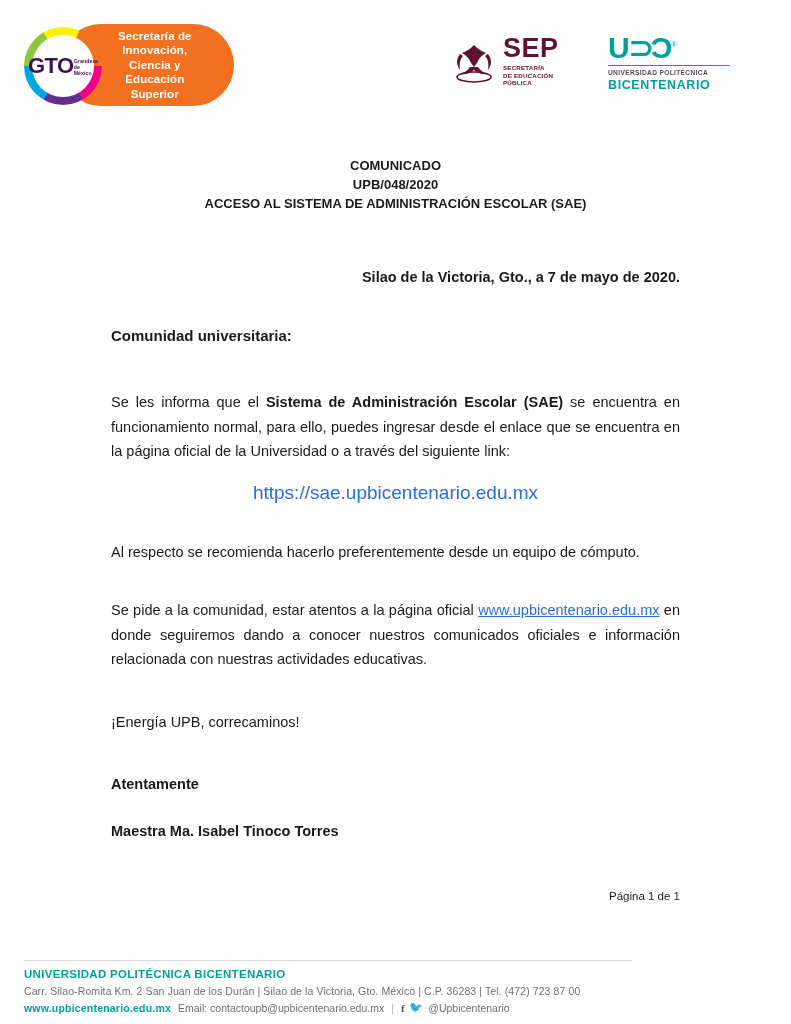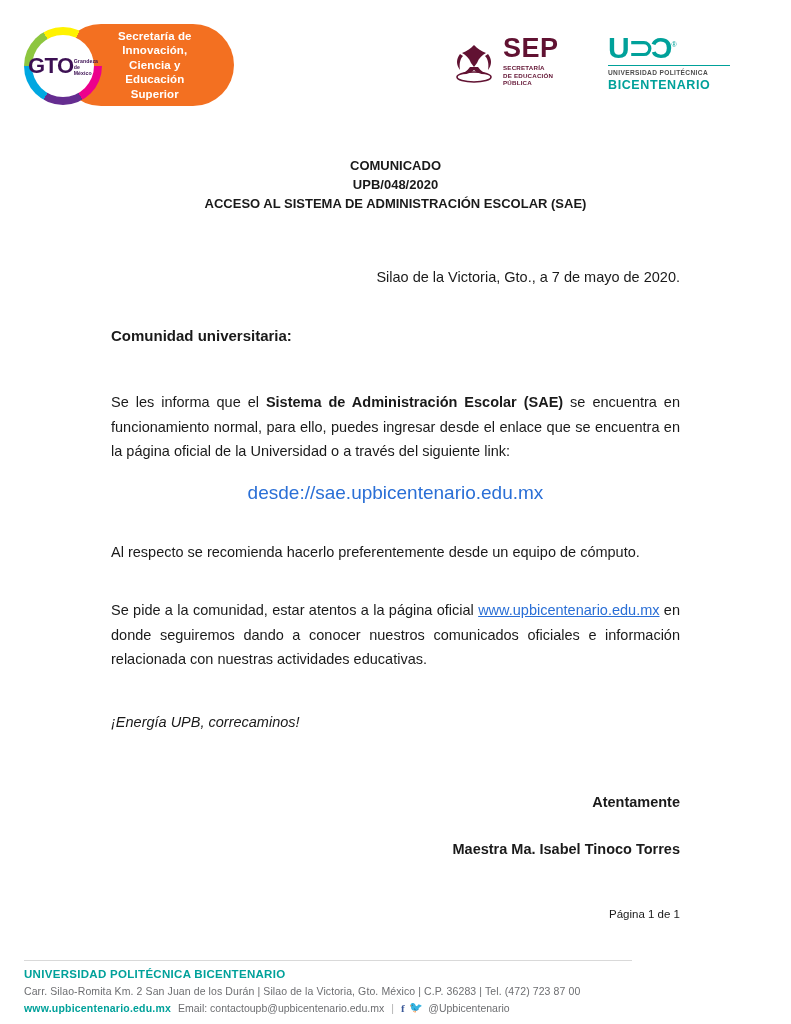--- a/index.html
+++ b/index.html
@@ -179,20 +179,21 @@
     font-size: 13px;
     font-weight: bold;
     line-height: 19px;
     margin-top: 36px;
   }
   .date-line {
     text-align: right;
     font-size: 14.5px;
     margin-top: 56px;
     padding-right: 0px;
+    font-weight: bold;
   }
   .salutation {
     font-size: 15px;
     font-weight: bold;
     margin-top: 42px;
   }
   .para {
     font-size: 14.5px;
     line-height: 24.5px;
     margin-top: 34px;
@@ -206,26 +207,26 @@
     font-size: 19px;
     color: #2a6fd6;
     text-decoration: none;
     margin-top: 18px;
   }
   .inline-link {
     color: #2a6fd6;
     text-decoration: underline;
   }
   .para.tight { margin-top: 36px; }
-  .energia { margin-top: 38px; font-style: italic; }
+  .energia { margin-top: 38px; }
   .sign {
-    text-align: right;
+    text-align: left;
     font-weight: bold;
     font-size: 14.5px;
-    margin-top: 58px;
+    margin-top: 40px;
     line-height: 21px;
   }
   .sign .name { margin-top: 26px; }
   .page-num {
     text-align: right;
     font-size: 11.5px;
     margin-top: 48px;
     color: #1a1a1a;
   }
 
@@ -337,21 +338,21 @@
   </div>
 
   <div class="date-line">Silao de la Victoria, Gto., a 7 de mayo de 2020.</div>
 
   <div class="salutation">Comunidad universitaria:</div>
 
   <div class="para first">
     <span>Se les informa que el </span><b>Sistema de Administración Escolar (SAE)</b><span> se encuentra en funcionamiento normal, para ello, puedes ingresar desde el enlace que se encuentra en la página oficial de la Universidad o a través del siguiente link:</span>
   </div>
 
-  <a class="link-big" href="#">desde://sae.upbicentenario.edu.mx</a>
+  <a class="link-big" href="#">https://sae.upbicentenario.edu.mx</a>
 
   <div class="para tight">Al respecto se recomienda hacerlo preferentemente desde un equipo de cómputo.</div>
 
   <div class="para">
     <span>Se pide a la comunidad, estar atentos a la página oficial </span><a class="inline-link" href="#">www.upbicentenario.edu.mx</a><span> en donde seguiremos dando a conocer nuestros comunicados oficiales e información relacionada con nuestras actividades educativas.</span>
   </div>
 
   <div class="para energia">¡Energía UPB, correcaminos!</div>
 
   <div class="sign">

